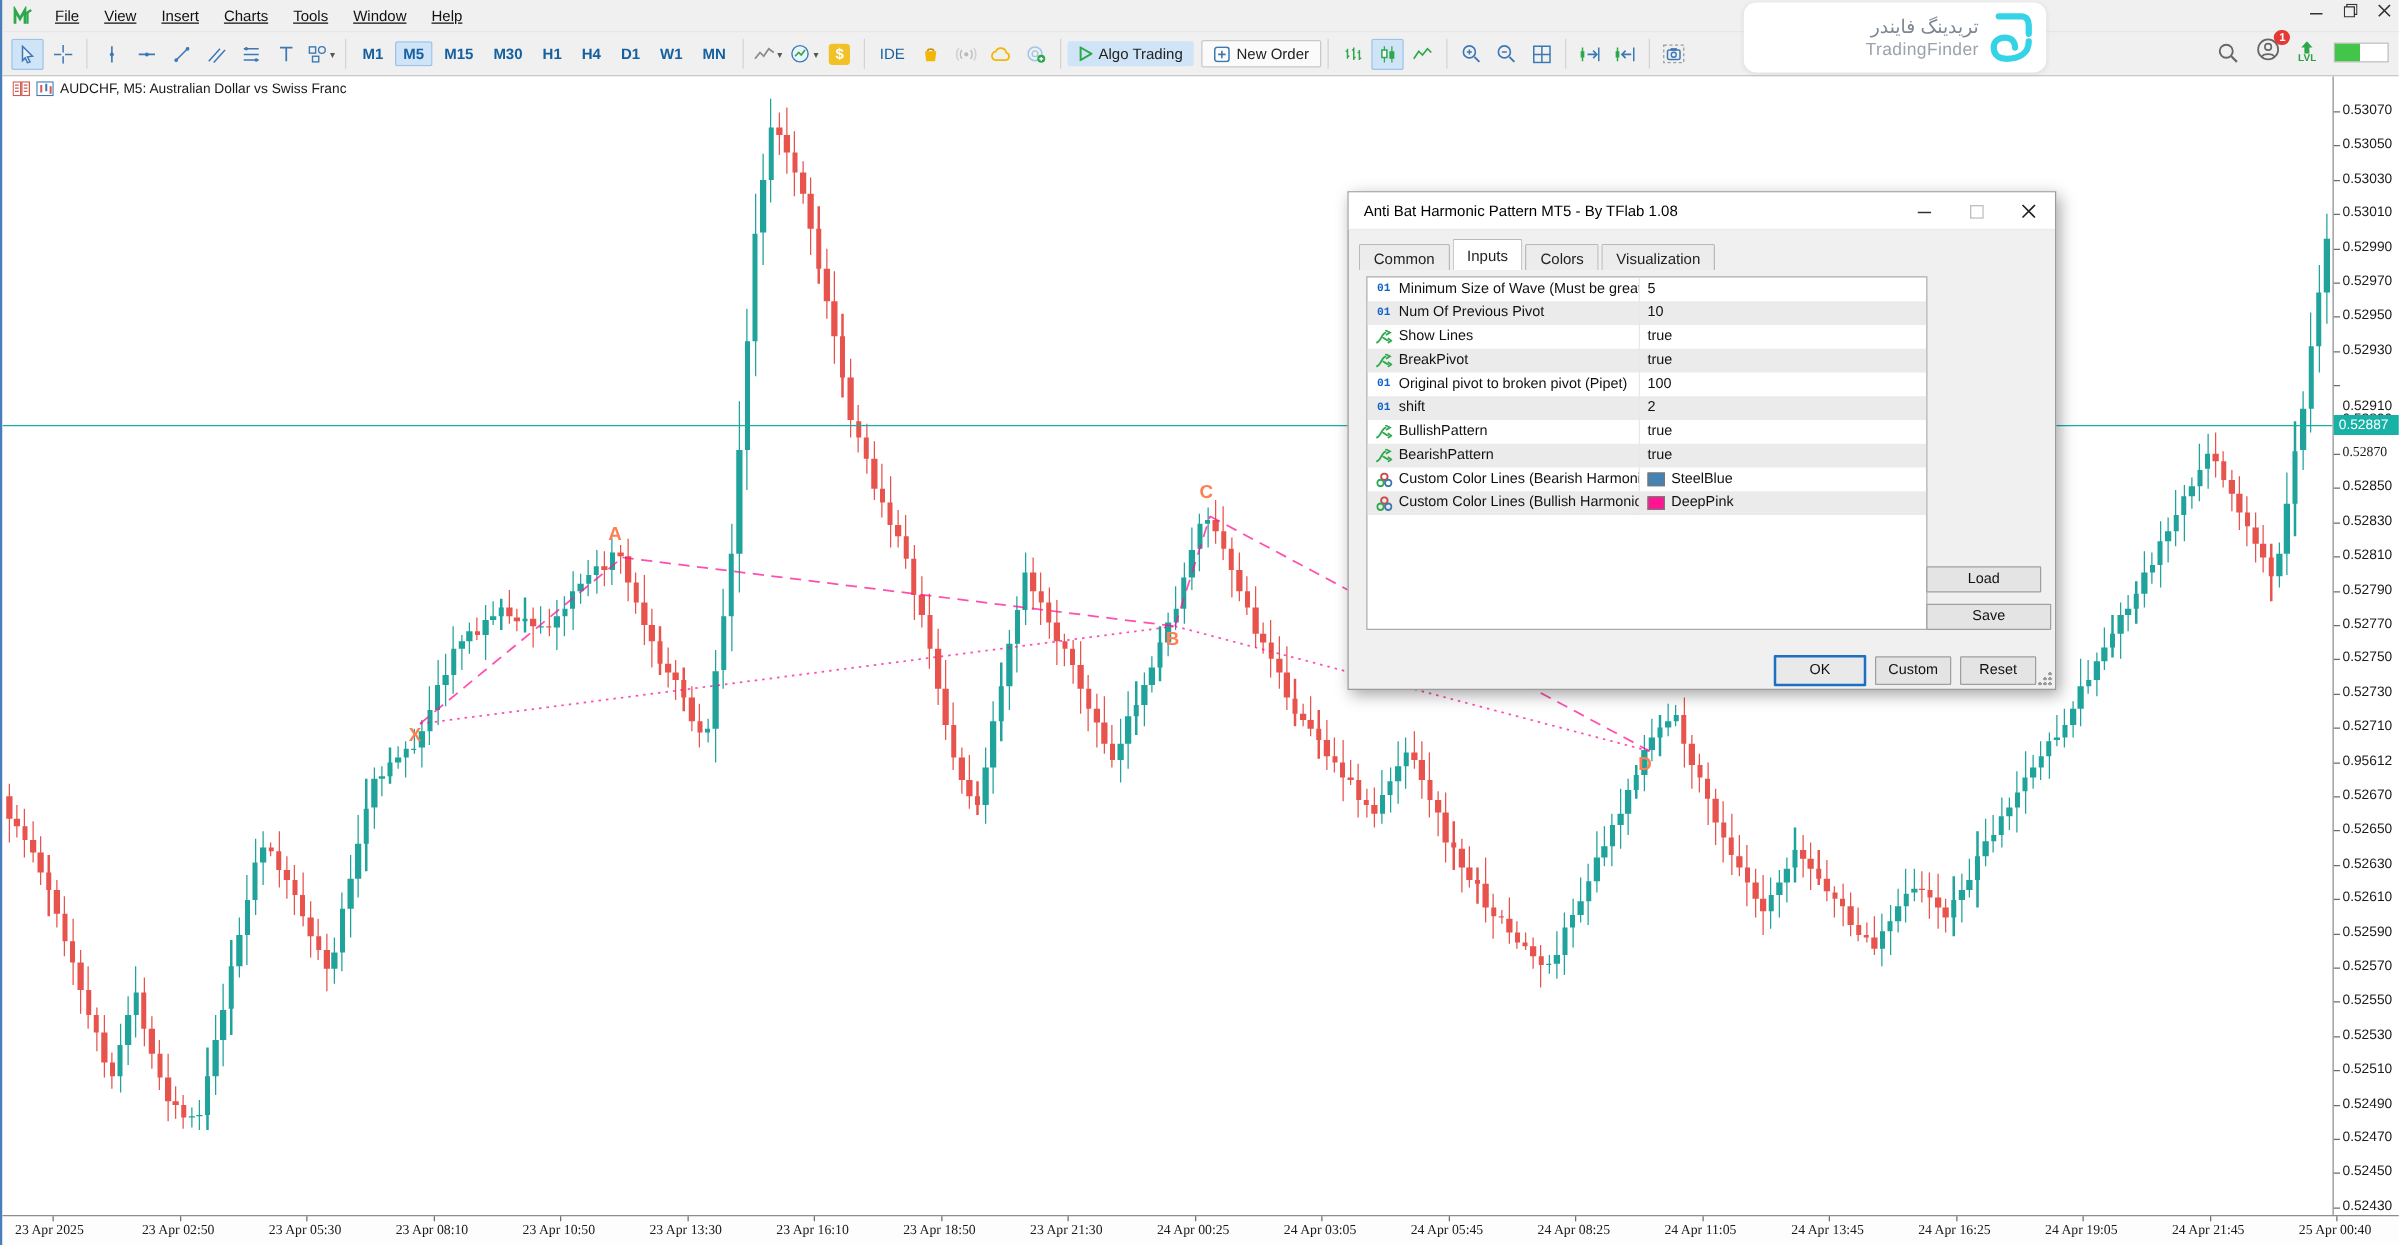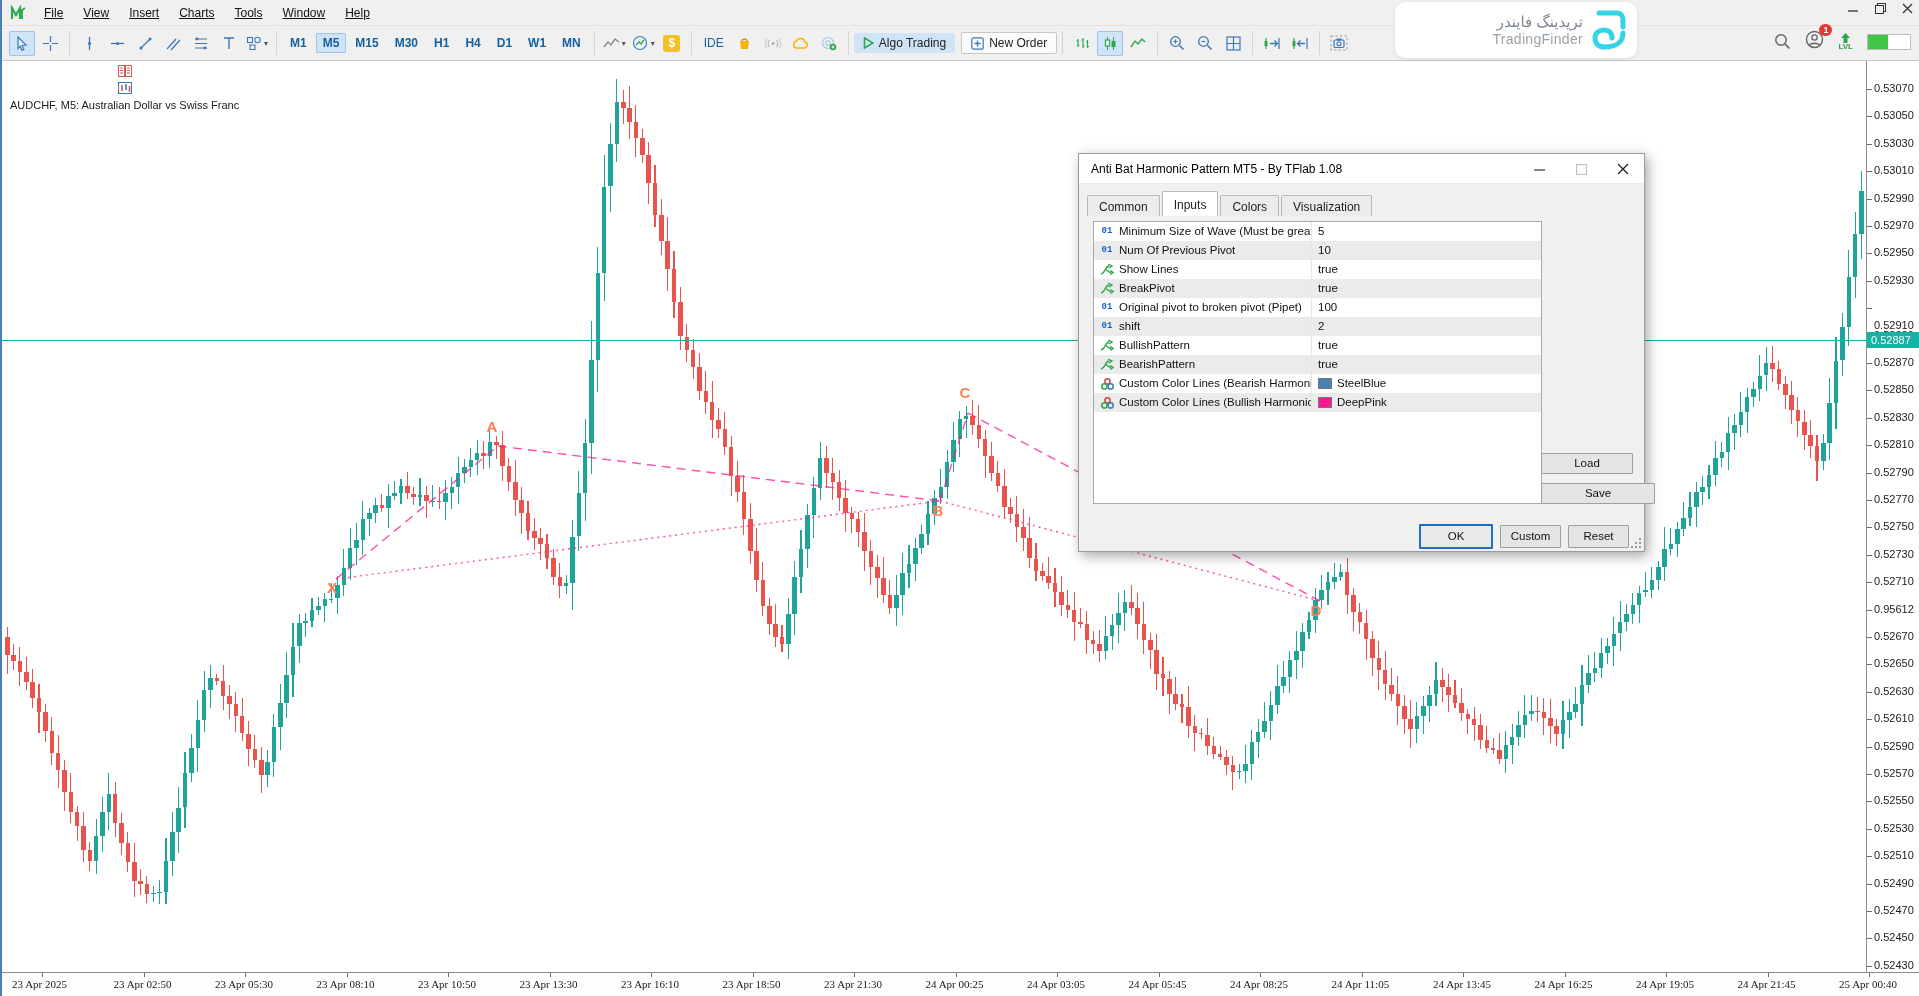--- a/index.html
+++ b/index.html
@@ -43,21 +43,21 @@
   #watermark { position:absolute; left:1393px; top:2px; width:242px; height:56px; background:#fff;
                border-radius:10px; z-index:50; display:flex; align-items:center; justify-content:flex-end;
                box-shadow:0 1px 4px rgba(0,0,0,.08); padding:4px 10px 4px 8px; }
   #watermark .wm-text { text-align:right; margin-right:8px; }
   #watermark .fa { font-size:15px; color:#7e8791; direction:rtl; line-height:1.2; }
   #watermark .en { font-size:14px; color:#9aa2aa; letter-spacing:.3px; }
 
   
   #chart { position:absolute; left:0; top:61px; width:1864px; height:911px; background:#fff; overflow:hidden; }
   #symbol-label { position:absolute; left:8px; top:4px; display:flex; gap:5px; align-items:center;
-                  font-size:11px; color:#1a1a1a; z-index:5;flex-direction:column; }
+                  font-size:11px; color:#1a1a1a; z-index:5; }
   .candle { position:absolute; }
   #bid-line { position:absolute; left:0; width:100%; height:1px; background:#17b1a6; z-index:2; }
   #pattern-svg { position:absolute; left:0; top:0; z-index:3; pointer-events:none; }
 
   
   #price-axis { position:absolute; left:1864px; top:61px; width:55px; height:911px; background:#fff;
                 border-left:1px solid #8d8d8d; font-size:11px; color:#1a1a1a; }
   .ptick { position:absolute; left:0; width:5px; height:1px; background:#6e6e6e; }
   .plabel { position:absolute; left:7px; white-space:nowrap; }
   #bid-tag { position:absolute; left:0; width:55px; height:16px; background:#17b1a6; color:#fff;
@@ -1008,21 +1008,21 @@
       <div class="plabel" style="top: 157.986px;">0.52970</div>
       <div class="ptick" style="top: 192.384px;"></div>
       <div class="plabel" style="top: 185.384px;">0.52950</div>
       <div class="ptick" style="top: 219.781px;"></div>
       <div class="plabel" style="top: 212.781px;">0.52930</div>
       <div class="ptick" style="top: 247.178px;"></div>
       <div class="plabel" style="top: 258px;">0.52910</div>
       <div class="ptick" style="top: 274.575px;"></div>
       <div class="plabel" style="top: 267.575px;">0.52890</div>
       <div class="ptick" style="top: 301.973px;"></div>
-      <div class="plabel" style="top: 294.973px;">0.52870</div>
+      <div class="plabel" style="top: 294.973px; font-family: Liberation Serif, serif;">0.52870</div>
       <div class="ptick" style="top: 329.37px;"></div>
       <div class="plabel" style="top: 322.37px;">0.52850</div>
       <div class="ptick" style="top: 356.767px;"></div>
       <div class="plabel" style="top: 349.767px;">0.52830</div>
       <div class="ptick" style="top: 384.164px;"></div>
       <div class="plabel" style="top: 377.164px;">0.52810</div>
       <div class="ptick" style="top: 411.562px;"></div>
       <div class="plabel" style="top: 404.562px;">0.52790</div>
       <div class="ptick" style="top: 438.959px;"></div>
       <div class="plabel" style="top: 431.959px;">0.52770</div>
@@ -1256,19 +1256,19 @@
               <span>Custom Color Lines (Bullish Harmonic)</span>
             </div>
             <div class="c2">
               <span class="swatch" style="background:#FF1493"></span>
               <span>DeepPink</span>
             </div>
           </div>
         </div>
     </div>
     <div class="dbtn" id="btn-load" style="left:462px; top:299px; width:92px; height:21px; line-height:19px;">Load</div>
-    <div class="dbtn" id="btn-save" style="left:462px; top:329px; width:114px; height:21px; line-height:19px;">Save</div>
+    <div class="dbtn" id="btn-save" style="left:462px; top:329px; width:100px; height:21px; line-height:19px;">Save</div>
     <div class="dbtn" id="btn-ok" style="left:340px; top:370px; width:74px; height:25px; line-height:21px;">OK</div>
     <div class="dbtn" id="btn-cancel" style="left:421px; top:371px; width:61px; height:23px; line-height:21px;">Custom</div>
     <div class="dbtn" id="btn-reset" style="left:489px; top:371px; width:61px; height:23px; line-height:21px;">Reset</div>
     <div id="dlg-grip"></div>
   </div>
 </div>
 
 </body></html>

